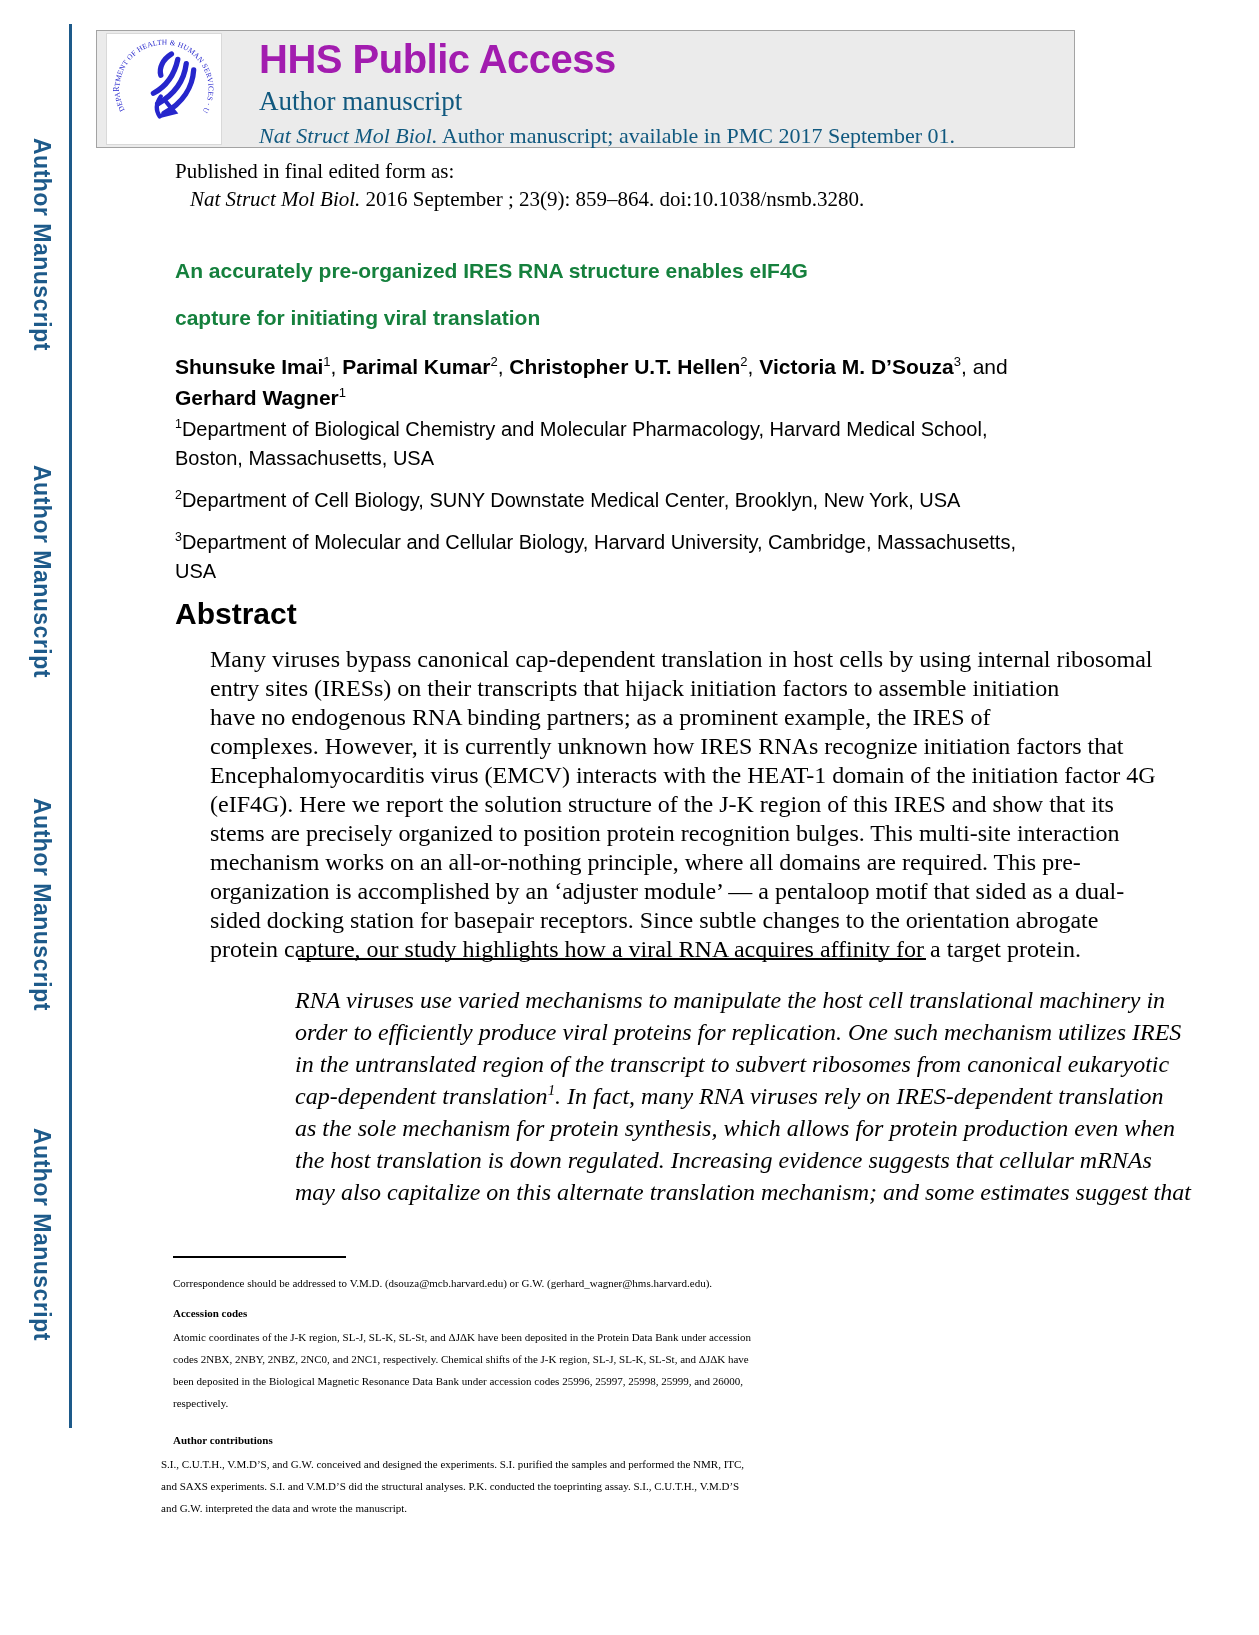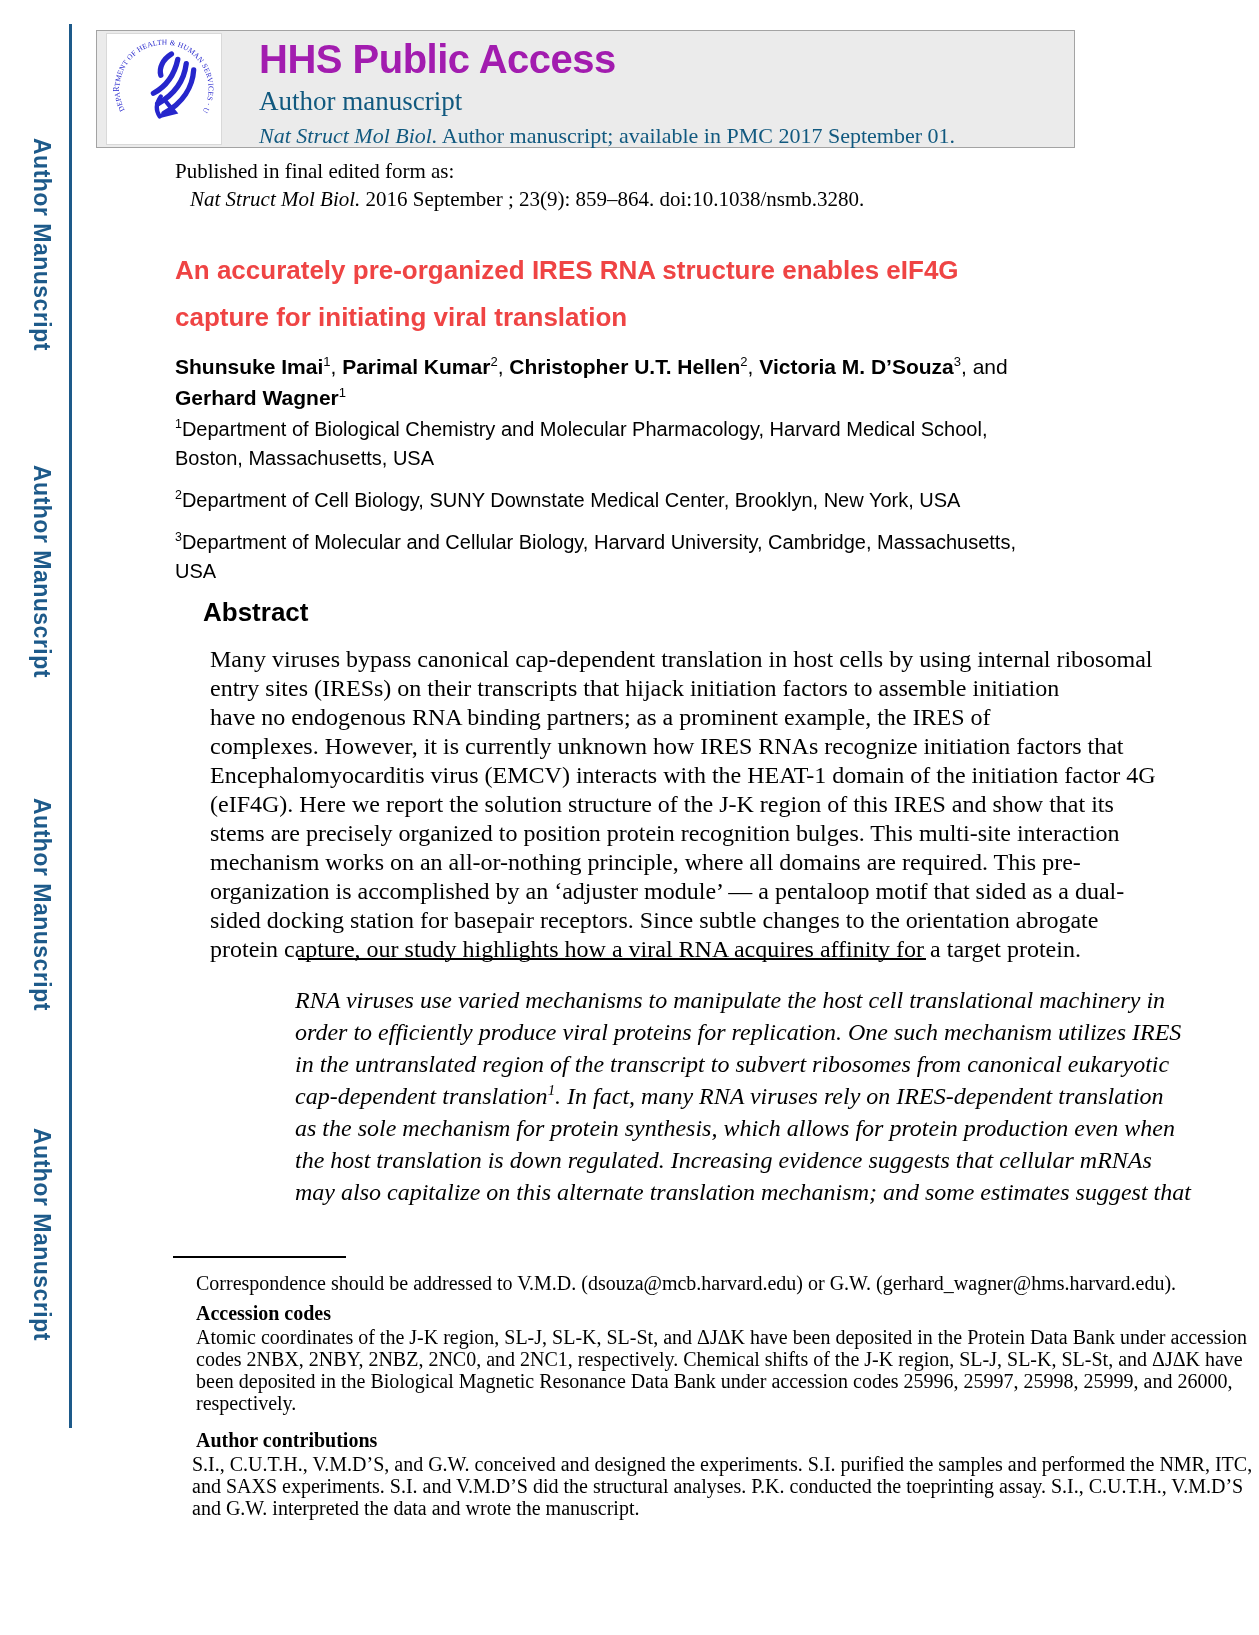--- a/index.html
+++ b/index.html
@@ -53,50 +53,50 @@
   }
   .banner-journal em{font-style:italic;}
   
   .citation{position:absolute;left:175px;top:157px;font-size:21px;line-height:28px;}
   .citation .cit-line2{margin-left:15px;}
   .citation em{font-style:italic;}
   
   .art-title{
     position:absolute;left:175px;top:247px;
     font-family:"Liberation Sans",sans-serif;
-    font-size:26px;font-weight:bold;line-height:47px;color:#ef4444;
+    font-size:21px;font-weight:bold;line-height:47px;color:#15803d;
   }
   .authors{
     position:absolute;left:175px;top:351px;
     font-family:"Liberation Sans",sans-serif;
     font-size:21px;line-height:31px;font-weight:normal;
   }
   .authors strong{font-weight:bold;}
   .affils{position:absolute;left:175px;top:415px;width:900px;
     font-family:"Liberation Sans",sans-serif;font-size:20px;line-height:29px;}
   .affil{margin-bottom:13px;}
   sup{font-size:0.62em;line-height:0;vertical-align:super;}
   
   .abstract-h{
     position:absolute;left:175px;top:597px;
-    font-family:"Liberation Sans",sans-serif;font-size:26px;font-weight:bold;margin-left:28px;
+    font-family:"Liberation Sans",sans-serif;font-size:30px;font-weight:bold;
   }
   .abstract-body{position:absolute;left:210px;top:645px;font-size:24px;line-height:29px;}
   .tline{white-space:nowrap;}
   .rule-mid{position:absolute;left:298px;top:958px;width:628px;height:2px;background:#000;}
   
   .body-text{position:absolute;left:295px;top:984px;font-size:24px;line-height:32px;font-style:italic;}
   
   .fn-rule{position:absolute;left:173px;top:1256px;width:173px;height:2px;background:#000;}
-  .fn{font-size:20px;line-height:22px;margin-left:23px;}
+  .fn{font-size:11px;line-height:22px;}
   .fn-corr{position:absolute;left:173px;top:1272px;}
   .fn-acc-h{position:absolute;left:173px;top:1302px;font-weight:bold;}
   .fn-acc{position:absolute;left:173px;top:1326px;}
   .fn-con-h{position:absolute;left:173px;top:1429px;font-weight:bold;}
-  .fn-con{position:absolute;left:169px;top:1453px;}
+  .fn-con{position:absolute;left:161px;top:1453px;}
 </style>
 </head>
 <body>
 
 <div class="am-label" style="top:138px">Author Manuscript</div>
 <div class="am-label" style="top:465px">Author Manuscript</div>
 <div class="am-label" style="top:798px">Author Manuscript</div>
 <div class="am-label" style="top:1128px">Author Manuscript</div>
 <div class="vrule"></div>
 

